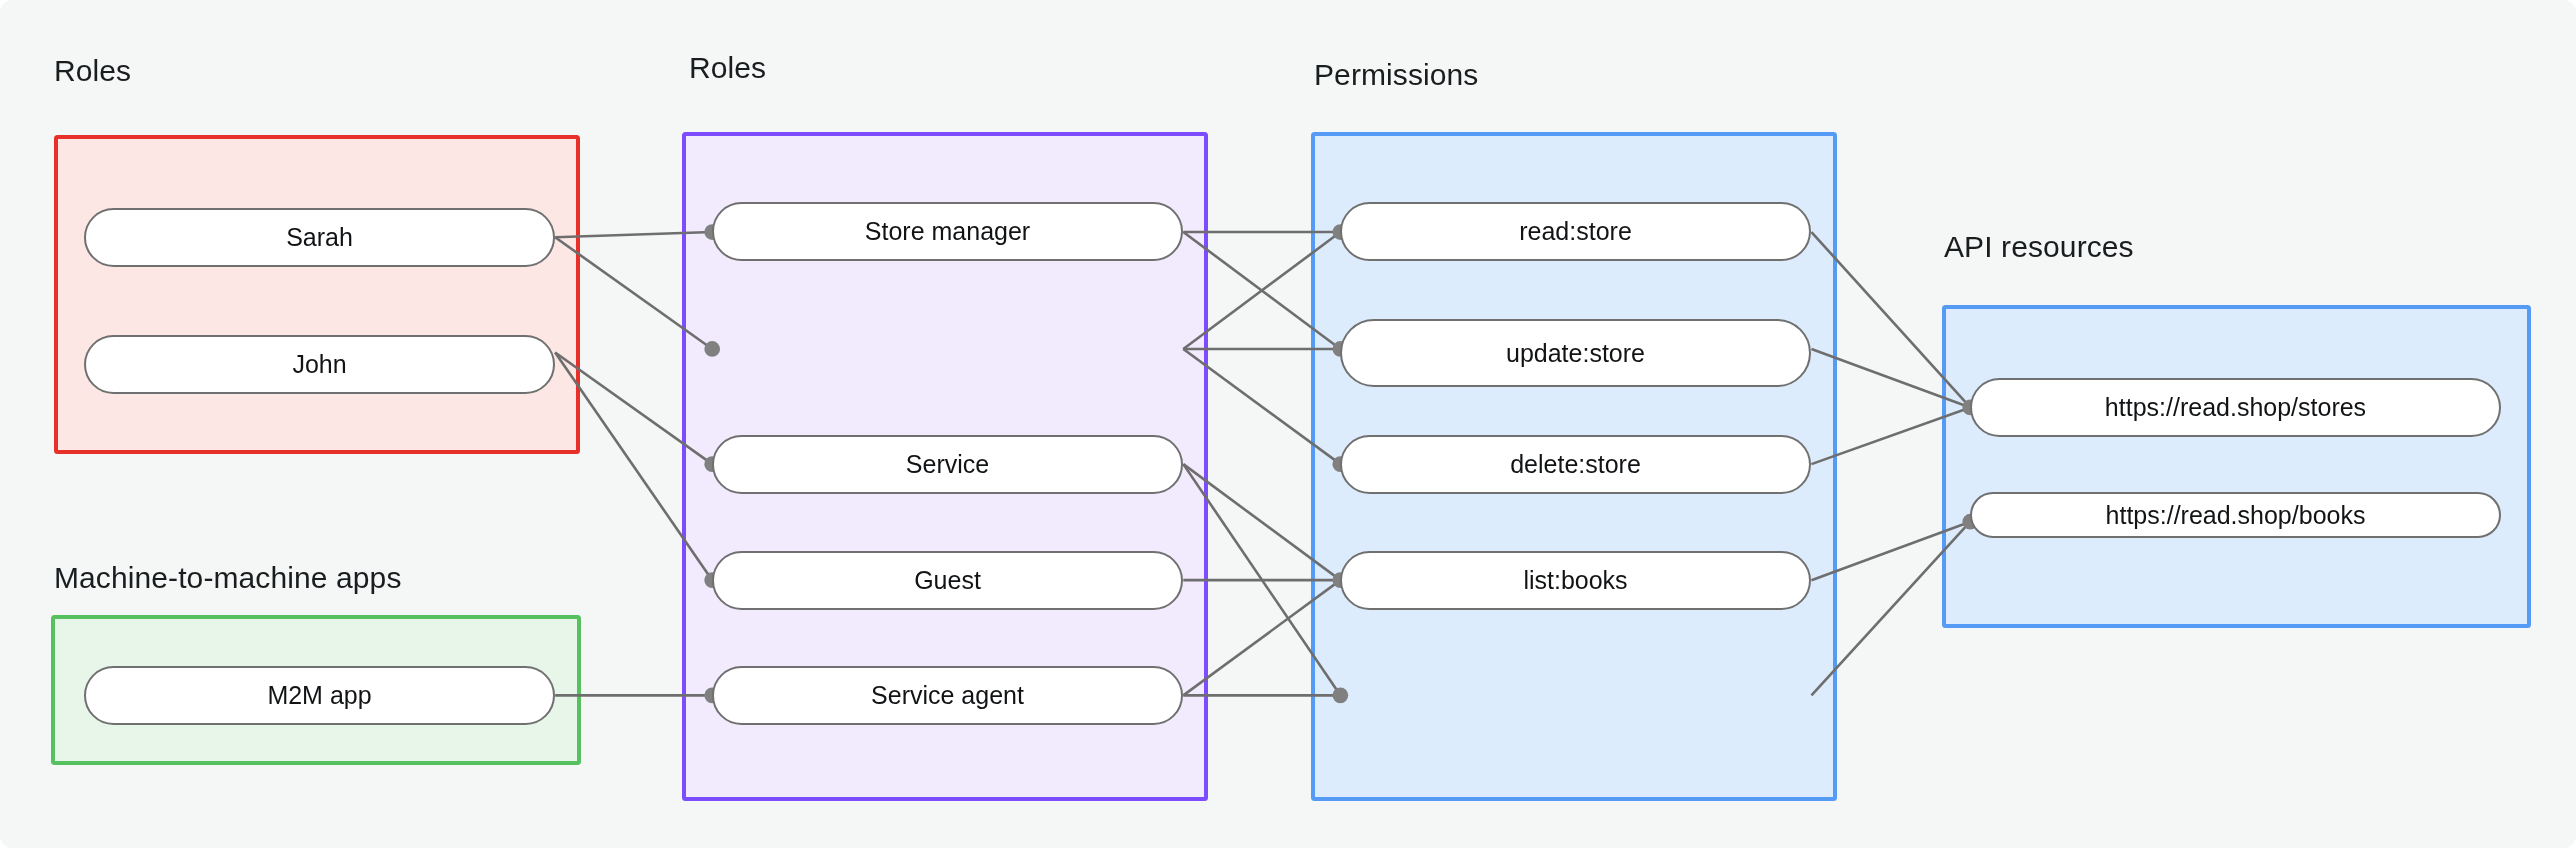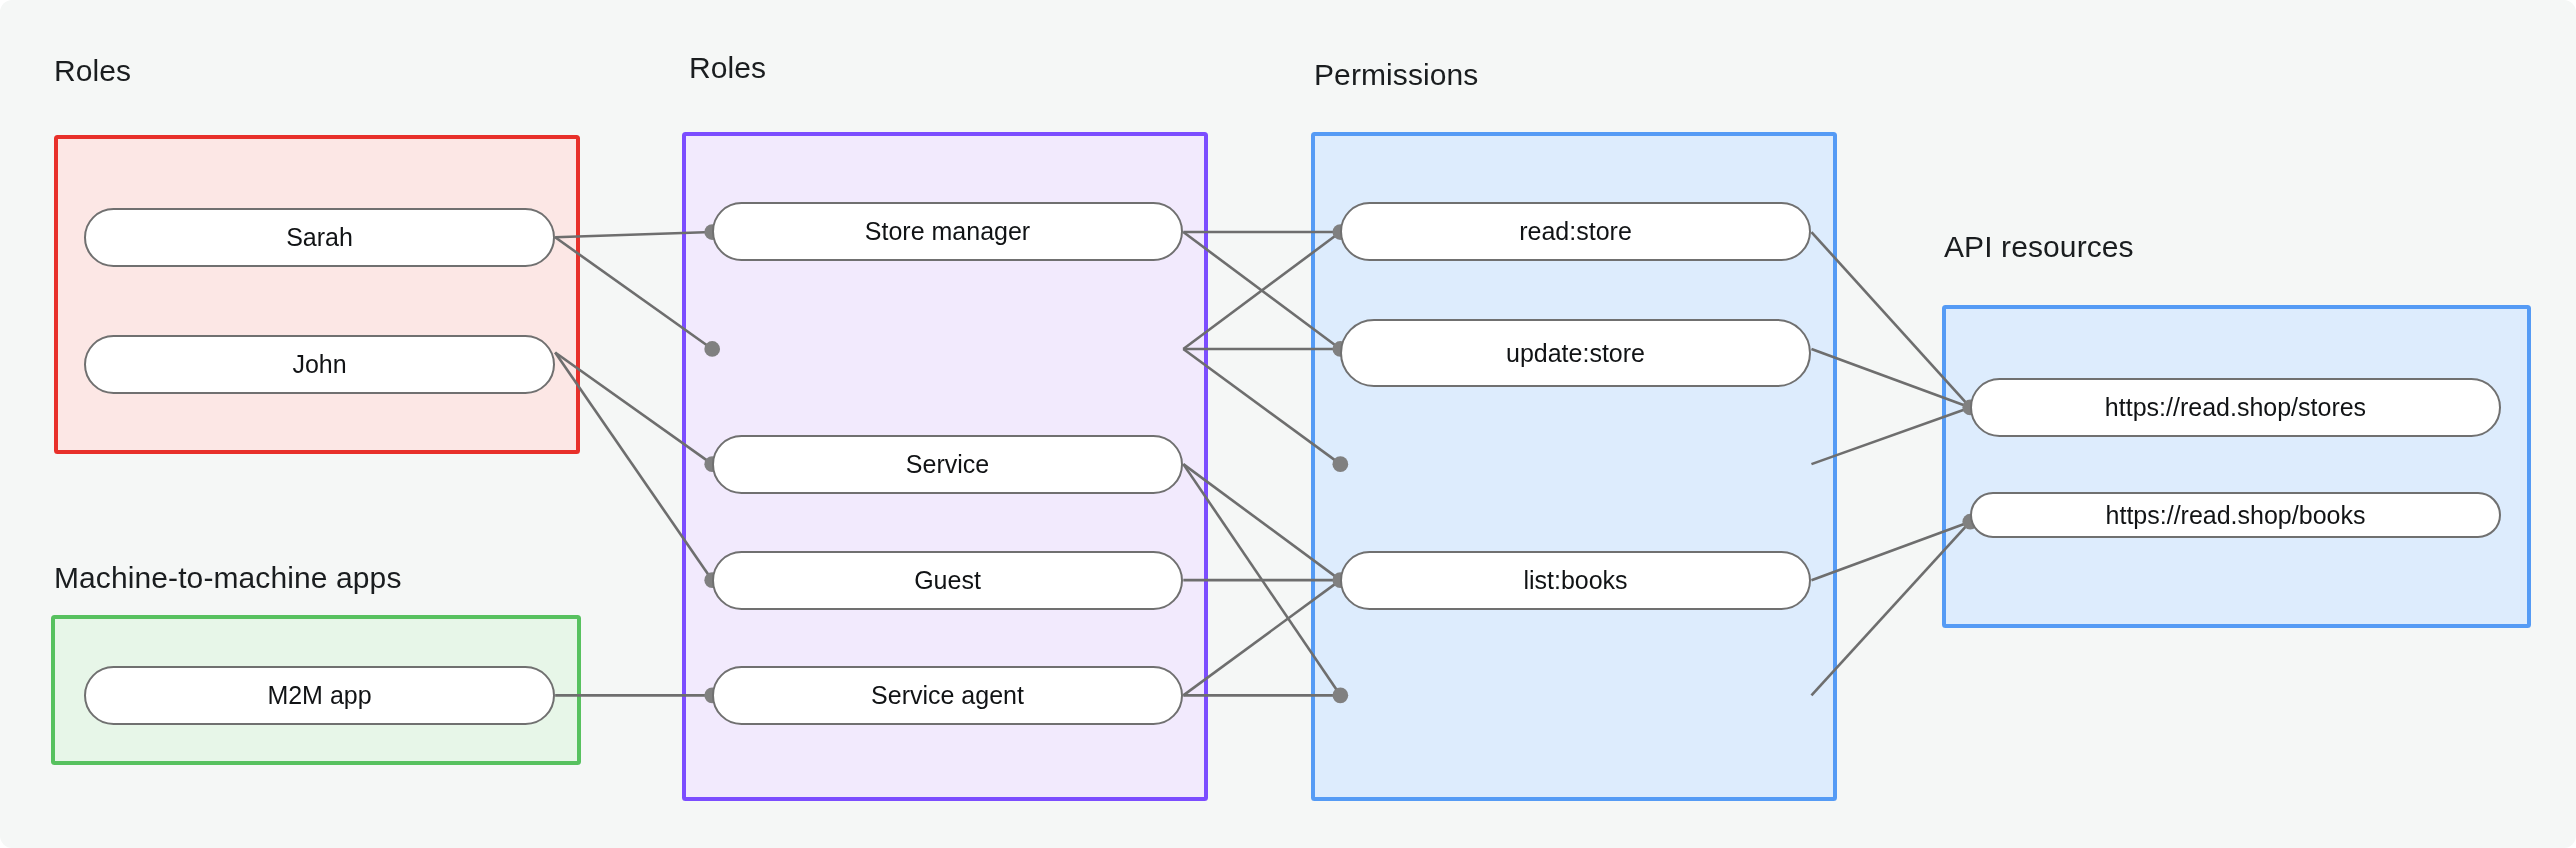--- a/index.html
+++ b/index.html
@@ -115,19 +115,20 @@
     <div class="group-label" style="left: 689px; top: 51px;">Roles</div>
     <div class="group-box roles" style="left: 682px; top: 132px; width: 526px; height: 669px;"></div>
     <div class="node" style="left: 712px; top: 202px; width: 471px; height: 59px;">Store manager</div>
     <div class="node" style="left: 712px; top: 435px; width: 471px; height: 59px;">Service</div>
     <div class="node" style="left: 712px; top: 551px; width: 471px; height: 59px;">Guest</div>
     <div class="node" style="left: 712px; top: 666px; width: 471px; height: 59px;">Service agent</div>
     <div class="group-label" style="left: 1314px; top: 58px;">Permissions</div>
     <div class="group-box permissions" style="left: 1311px; top: 132px; width: 526px; height: 669px;"></div>
     <div class="node" style="left: 1340px; top: 202px; width: 471px; height: 59px;">read:store</div>
     <div class="node" style="left: 1340px; top: 319px; width: 471px; height: 68px;">update:store</div>
+    <div class="node" style="left: 1340px; top: 435px; width: 471px; height: 59px;">delete:store</div>
     <div class="node" style="left: 1340px; top: 551px; width: 471px; height: 59px;">list:books</div>
     <div class="group-label" style="left: 1944px; top: 230px;">API resources</div>
     <div class="group-box api" style="left: 1942px; top: 305px; width: 589px; height: 323px;"></div>
     <div class="node" style="left: 1970px; top: 378px; width: 531px; height: 59px;">https://read.shop/stores</div>
     <div class="node" style="left: 1970px; top: 492px; width: 531px; height: 46px; text-align: right;">https://read.shop/books</div>
   </div>
 
 
 </body></html>

